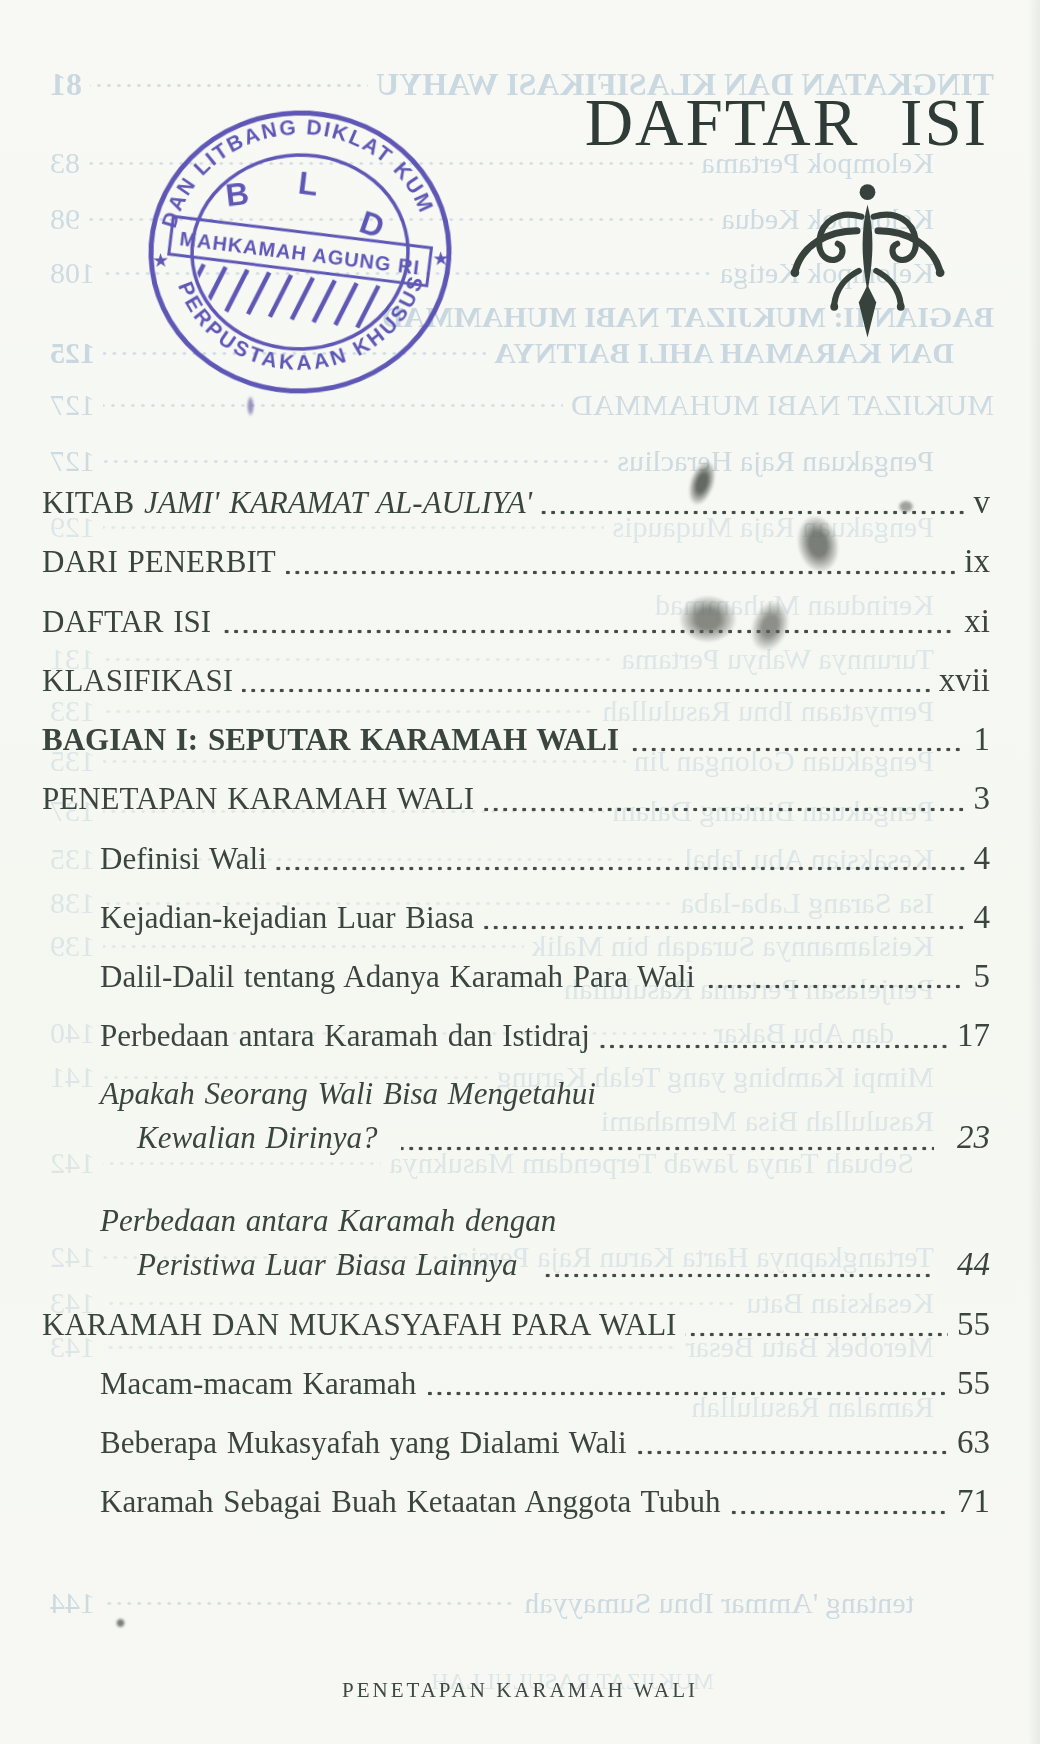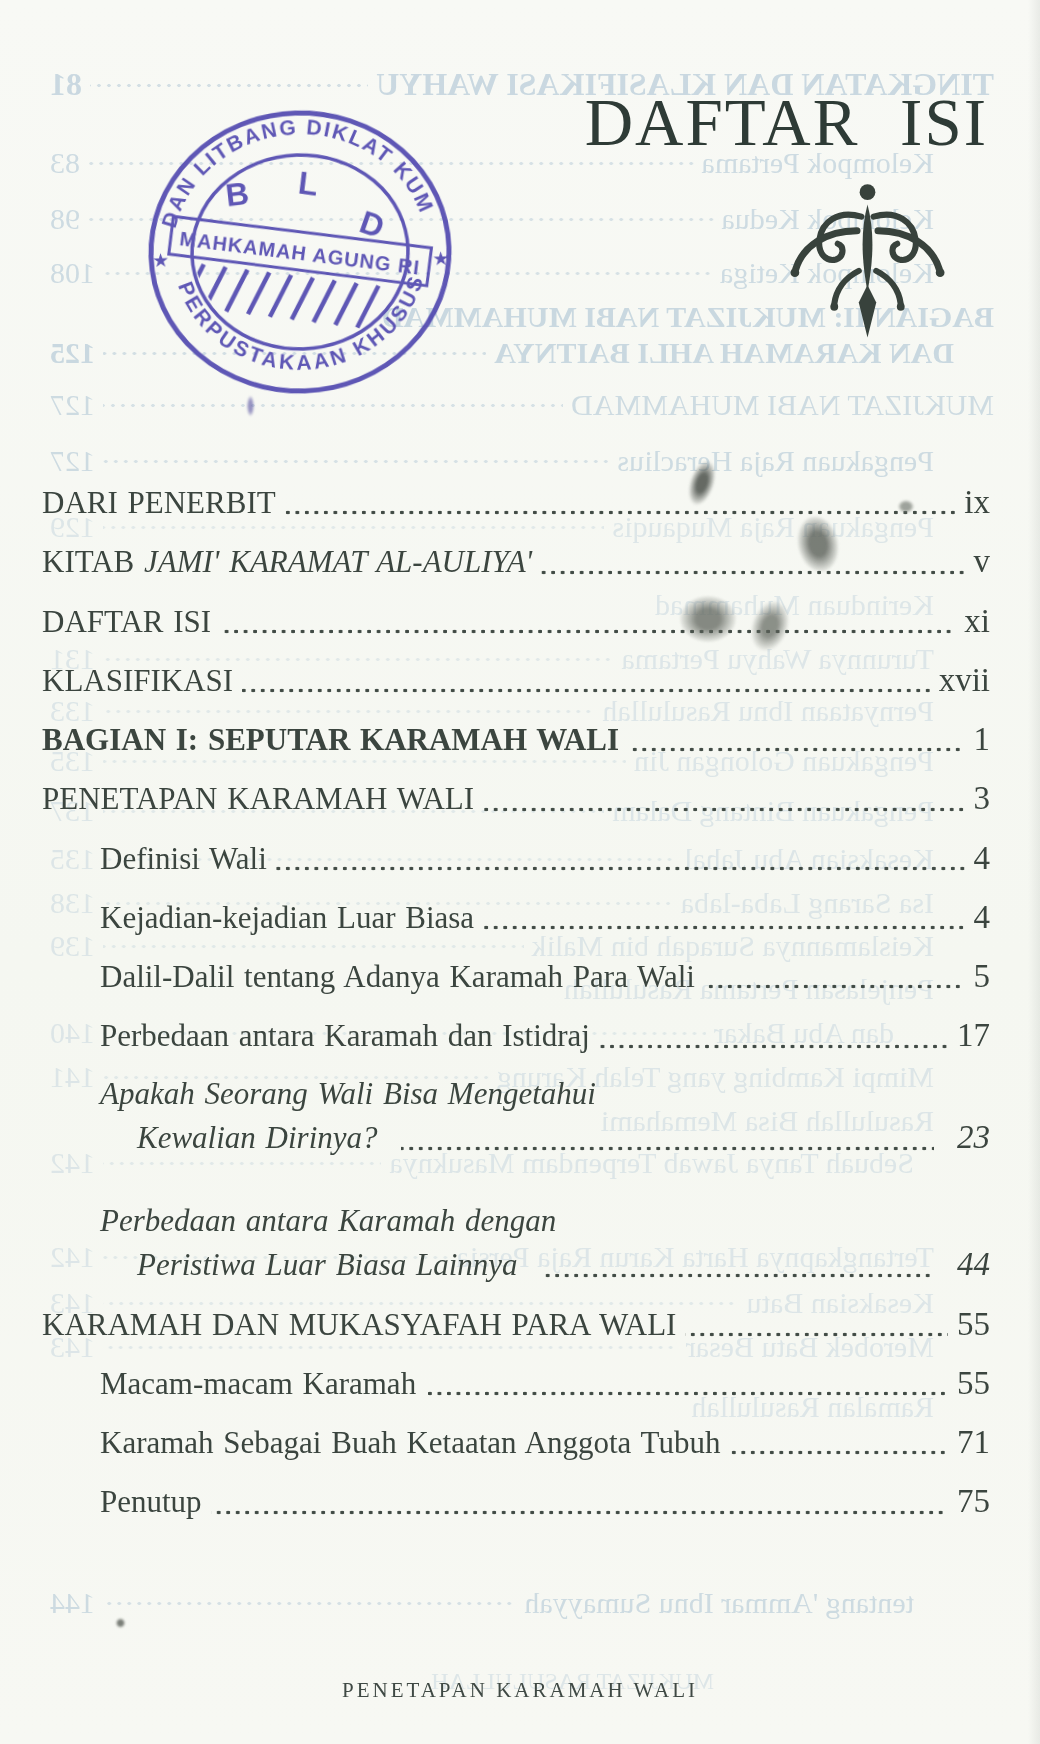--- a/index.html
+++ b/index.html
@@ -255,28 +255,28 @@
       <path d="M90 104 C74 112 64 126 62 142" fill="none" stroke-width="7" stroke-linecap="round"></path>
       <path d="M110 104 C126 112 136 126 138 142" fill="none" stroke-width="7" stroke-linecap="round"></path>
       <circle cx="62" cy="145" r="4.5" stroke="none"></circle>
       <circle cx="138" cy="145" r="4.5" stroke="none"></circle>
     </g>
   </svg>
 </div>
 
 <div id="toc">
     <div class="row">
+      <span class="lab">KITAB <i>JAMI' KARAMAT AL-AULIYA'</i></span>
+      <span class="leader"></span>
+      <span class="num">v</span>
+    </div>
+    <div class="row">
       <span class="lab">DARI PENERBIT</span>
       <span class="leader"></span>
       <span class="num">ix</span>
-    </div>
-    <div class="row">
-      <span class="lab">KITAB <i>JAMI' KARAMAT AL-AULIYA'</i></span>
-      <span class="leader"></span>
-      <span class="num">v</span>
     </div>
     <div class="row">
       <span class="lab">DAFTAR ISI</span>
       <span class="leader"></span>
       <span class="num">xi</span>
     </div>
     <div class="row">
       <span class="lab">KLASIFIKASI</span>
       <span class="leader"></span>
       <span class="num">xvii</span>
@@ -331,28 +331,28 @@
       <span class="lab">KARAMAH DAN MUKASYAFAH PARA WALI</span>
       <span class="leader"></span>
       <span class="num">55</span>
     </div>
     <div class="row lvl1">
       <span class="lab">Macam-macam Karamah</span>
       <span class="leader"></span>
       <span class="num">55</span>
     </div>
     <div class="row lvl1">
+      <span class="lab">Beberapa Mukasyafah yang Dialami Wali</span>
+      <span class="leader"></span>
+      <span class="num">63</span>
+    </div>
+    <div class="row lvl1">
       <span class="lab">Karamah Sebagai Buah Ketaatan Anggota Tubuh</span>
       <span class="leader"></span>
       <span class="num">71</span>
-    </div>
-    <div class="row lvl1">
-      <span class="lab">Penutup</span>
-      <span class="leader"></span>
-      <span class="num">75</span>
     </div>
   </div>
 
 <div id="footer">PENETAPAN KARAMAH WALI</div>
 
 <div class="smudge sm1"></div>
 <div class="smudge sm2"></div>
 <div class="smudge sm3"></div>
 <div class="smudge sm4"></div>
 <div class="smudge sm5"></div>

